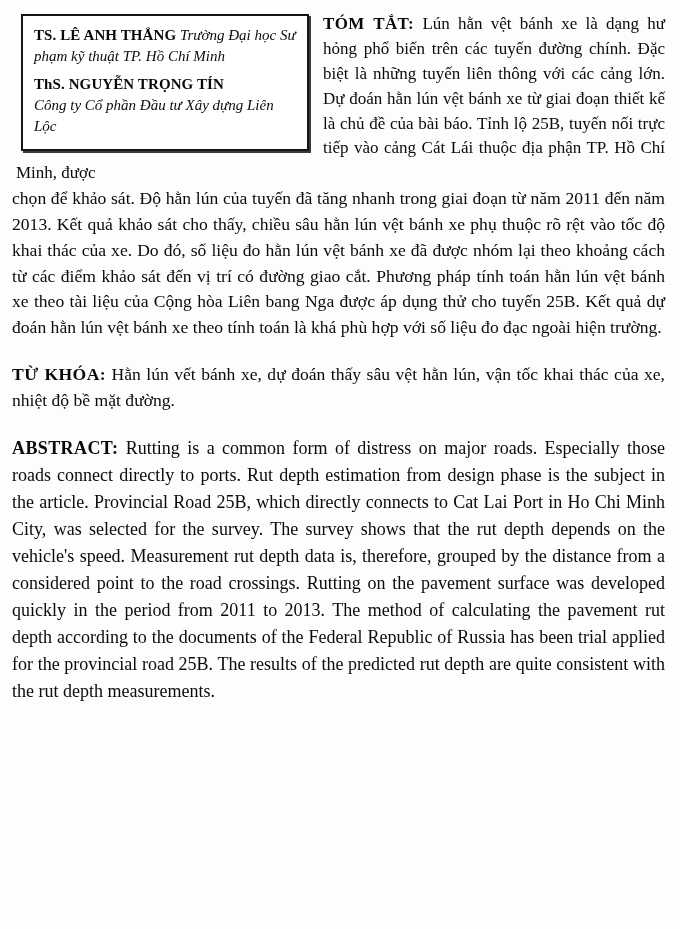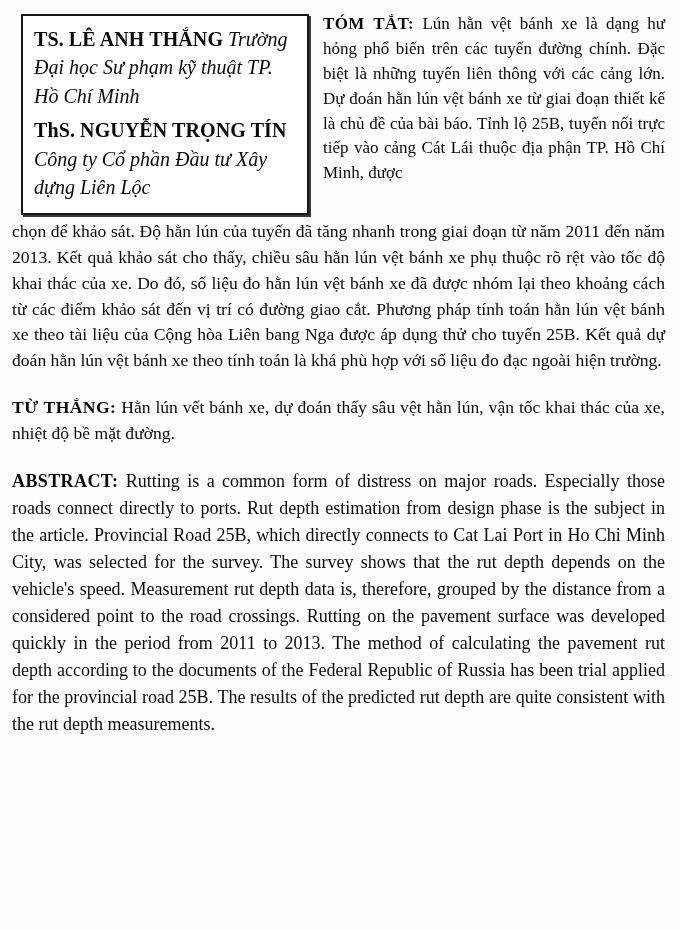--- a/index.html
+++ b/index.html
@@ -39,21 +39,21 @@
     box-sizing: border-box;
     border: 2px solid #151515;
     background: #ffffff;
     box-shadow: 2px 2px 0 0 #3a3a3a;
   }
 
   .author-block { margin: 0; }
   .author-block + .author-block { margin-top: 6px; }
 
   .author-line {
-    font-size: 20px;
+    font-size: 15px;
     line-height: 1.42;
     text-align: left;
   }
   .author-name {
     font-weight: bold;
     letter-spacing: 0.1px;
   }
   .author-affil {
     font-style: italic;
   }
@@ -125,21 +125,21 @@
 
     <div class="clearer"></div>
   </div>
 
   <div class="body-block">
 
     <p class="para"><span>chọn để khảo sát. Độ hằn lún của tuyến đã tăng nhanh trong giai đoạn từ năm 2011 đến năm 2013. Kết quả khảo sát cho thấy, chiều sâu hằn lún vệt bánh xe phụ thuộc rõ rệt vào tốc độ khai thác của xe. Do đó, số liệu đo hằn lún vệt bánh xe đã được nhóm lại theo khoảng cách từ các điểm khảo sát đến vị trí có đường giao cắt. Phương pháp tính toán hằn lún vệt bánh xe theo tài liệu của Cộng hòa Liên bang Nga được áp dụng thử cho tuyến 25B. Kết quả dự đoán hằn lún vệt bánh xe theo tính toán là khá phù hợp với số liệu đo đạc ngoài hiện trường.</span></p>
 
     <div class="gap-keywords-vn"></div>
 
-    <p class="para"><span class="lead">TỪ THẮNG:</span><span> Hằn lún vết bánh xe, dự đoán thấy sâu vệt hằn lún, vận tốc khai thác của xe, nhiệt độ bề mặt đường.</span></p>
+    <p class="para"><span class="lead">TỪ KHÓA:</span><span> Hằn lún vết bánh xe, dự đoán thấy sâu vệt hằn lún, vận tốc khai thác của xe, nhiệt độ bề mặt đường.</span></p>
 
     <div class="gap-abstract-en"></div>
 
     <p class="para en"><span class="lead">ABSTRACT:</span><span> Rutting is a common form of distress on major roads. Especially those roads connect directly to ports. Rut depth estimation from design phase is the subject in the article. Provincial Road 25B, which directly connects to Cat Lai Port in Ho Chi Minh City, was selected for the survey. The survey shows that the rut depth depends on the vehicle's speed. Measurement rut depth data is, therefore, grouped by the distance from a considered point to the road crossings. Rutting on  the pavement surface was developed quickly in the period from 2011 to 2013. The method of calculating the pavement rut depth according to the documents of the Federal Republic of Russia has been trial applied for the provincial road 25B. The results of the predicted rut depth are quite consistent with the rut depth measurements.</span></p>
 
     <div class="gap-keywords-en"></div>
 
 
   </div>
 

